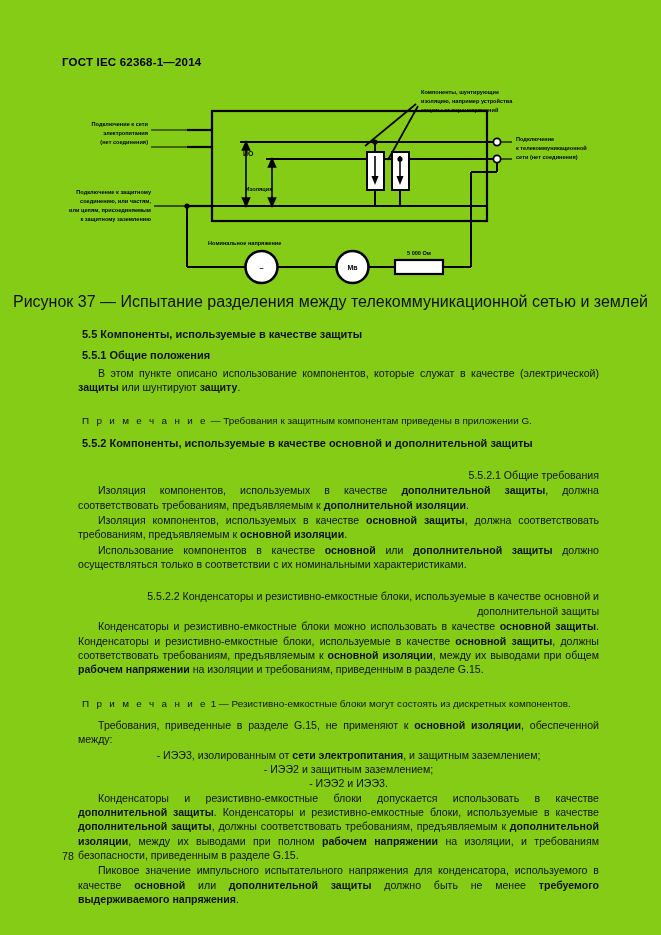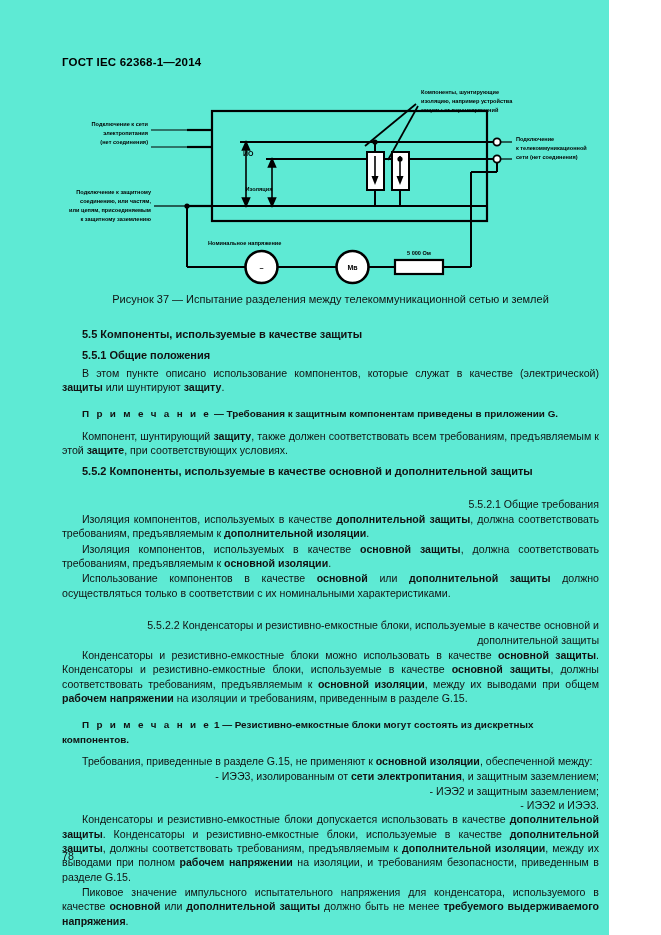--- a/index.html
+++ b/index.html
@@ -11,23 +11,23 @@
     width: 661px;
     height: 935px;
     position: relative;
     font-family: "Liberation Sans", sans-serif;
     color: #000;
     overflow: hidden;
   }
   .page {
     position: absolute;
     left: 0; top: 0;
-    width: 609px;
+    width: 661px;
     height: 935px;
-    background: #5eead4;
+    background: #84cc16;
   }
   
   .doc-header {
     position: absolute;
     left: 62px;
     top: 56px;
     font-size: 11.5px;
     font-weight: bold;
     letter-spacing: 0.2px;
     white-space: nowrap;
@@ -40,21 +40,21 @@
     width: 575px;
     height: 205px;
   }
   .figure-svg { display: block; }
   .fig-caption {
     position: absolute;
     left: 0;
     top: 293px;
     width: 661px;
     text-align: center;
-    font-size: 11px;
+    font-size: 16px;
     color: #111;
   }
   
   .content {
     position: absolute;
     left: 62px;
     top: 318px;
     width: 537px;
   }
   p {
@@ -82,34 +82,33 @@
     margin-bottom: 3px;
     text-align: left;
   }
   .h4 {
     font-size: 10.6px;
     text-indent: 20px;
     margin-top: 18px;
     margin-bottom: 1px;
     text-align: right;
   }
-  .para { text-indent: 20px; margin-bottom: 1px; }
+  .para { text-indent: 20px; margin-bottom: 1px; margin-left: 16px; }
   .note {
     text-indent: 20px;
     font-size: 9.9px;
-    margin-top: 13px;
+    margin-top: 20px;
     margin-bottom: 7px;
     text-align: left;
-    font-weight: bold;
   }
   .note .spaced { letter-spacing: 2.3px; }
   .dash-item {
     text-indent: 36px;
     margin-bottom: 0px;
-    text-align: right;
+    text-align: center;
   }
   b { font-weight: bold; }
   .pageno {
     position: absolute;
     left: 62px;
     top: 850px;
     font-size: 10.6px;
     color: #111;
   }
   
@@ -268,21 +267,20 @@
   <div class="content">
 
     <p class="h2">5.5 Компоненты, используемые в качестве защиты</p>
 
     <p class="h3">5.5.1 Общие положения</p>
 
     <p class="para"><span>В этом пункте описано использование компонентов, которые служат в качестве (электрической) </span><b>защиты</b><span> или шунтируют </span><b>защиту</b><span>.</span></p>
 
     <p class="note"><span class="spaced">П р и м е ч а н и е</span><span>  —  Требования к защитным компонентам приведены в приложении G.</span></p>
 
-    <p class="para"><span>Компонент, шунтирующий </span><b>защиту</b><span>, также должен соответствовать всем требованиям, предъявляемым к этой </span><b>защите</b><span>, при соответствующих условиях.</span></p>
 
     <p class="h3">5.5.2 Компоненты, используемые в качестве основной и дополнительной защиты</p>
 
     <p class="h4">5.5.2.1 Общие требования</p>
 
     <p class="para"><span>Изоляция компонентов, используемых в качестве </span><b>дополнительной защиты</b><span>, должна соответствовать требованиям, предъявляемым к </span><b>дополнительной изоляции</b><span>.</span></p>
 
     <p class="para"><span>Изоляция компонентов, используемых в качестве </span><b>основной защиты</b><span>, должна соответствовать требованиям, предъявляемым к </span><b>основной изоляции</b><span>.</span></p>
 
     <p class="para"><span>Использование компонентов в качестве </span><b>основной</b><span> или </span><b>дополнительной защиты</b><span> должно осуществляться только в соответствии с их номинальными характеристиками.</span></p>

